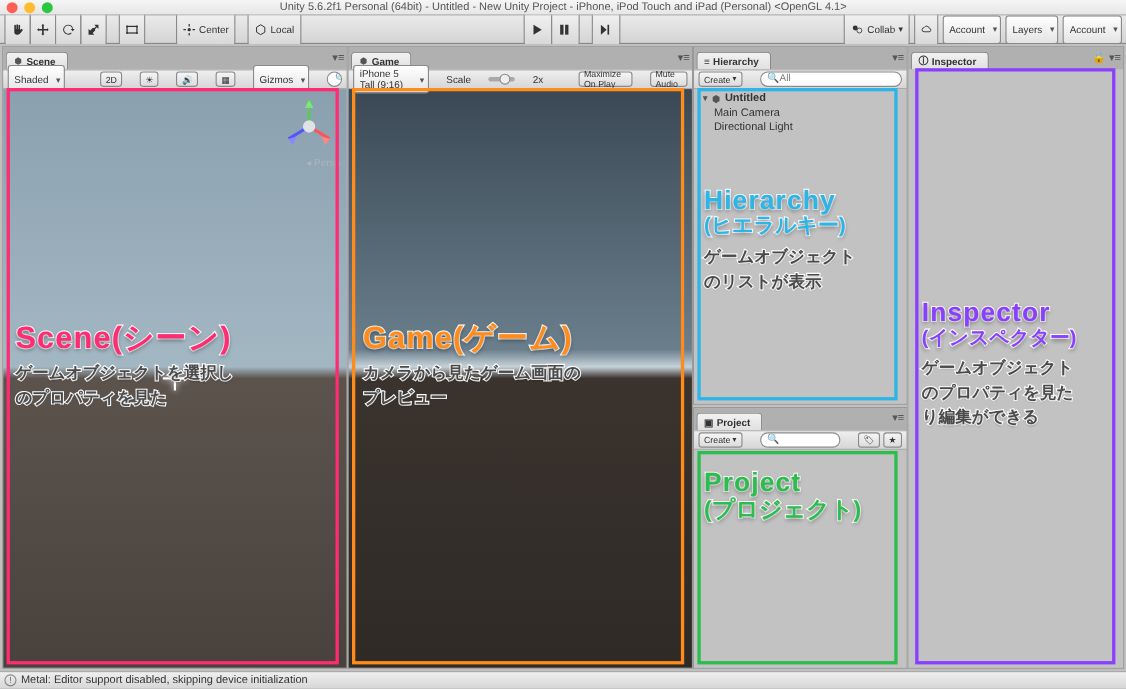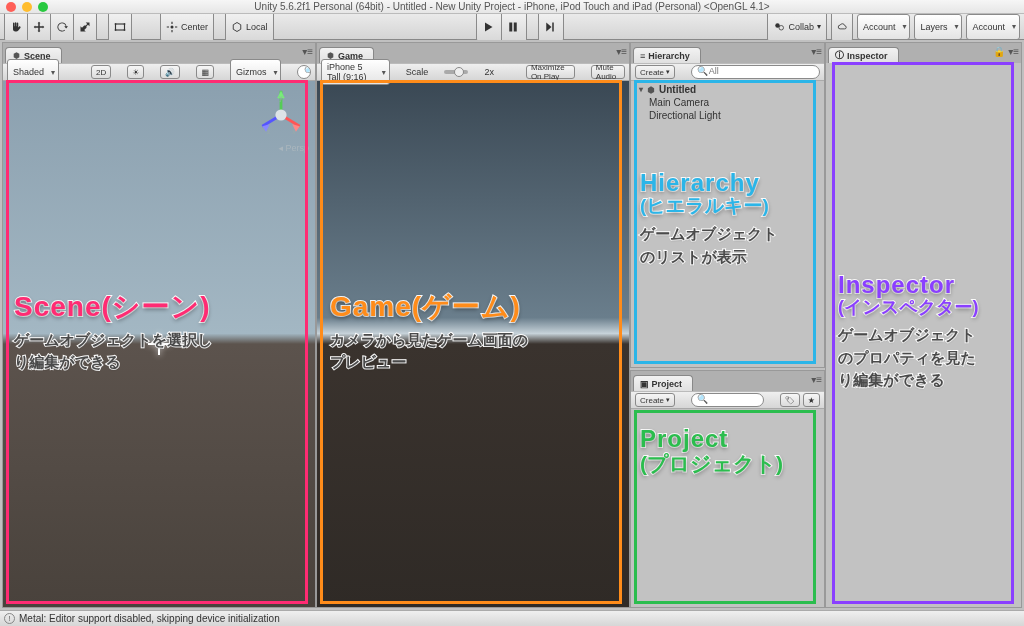--- a/index.html
+++ b/index.html
@@ -309,21 +309,21 @@
 
     <div class="frame f-scene" style="left:6px; top:40px; width:302px; height:524px"></div>
     <div class="frame f-game" style="left:320px; top:40px; width:302px; height:524px"></div>
     <div class="frame f-hier" style="left:634px; top:40px; width:182px; height:284px"></div>
     <div class="frame f-proj" style="left:634px; top:370px; width:182px; height:194px"></div>
     <div class="frame f-insp" style="left:832px; top:22px; width:182px; height:542px"></div>
 
     <div class="ann" style="left:14px; top:252px; width:290px">
       <div class="big c-scene">Scene(シーン)</div>
       <div class="desc" style="white-space:pre-line">ゲームオブジェクトを選択し
-り編集ができる</div>
+のプロパティを見た</div>
     </div>
     <div class="ann" style="left:330px; top:252px; width:290px">
       <div class="big c-game">Game(ゲーム)</div>
       <div class="desc" style="white-space:pre-line">カメラから見たゲーム画面の
 プレビュー</div>
     </div>
     <div class="ann" style="left:640px; top:130px; width:180px">
       <div class="big c-hier" style="font-size:24px">Hierarchy</div>
       <div class="sub c-hier" style="font-size:19px">(ヒエラルキー)</div>
       <div class="desc" style="white-space:pre-line">ゲームオブジェクト

